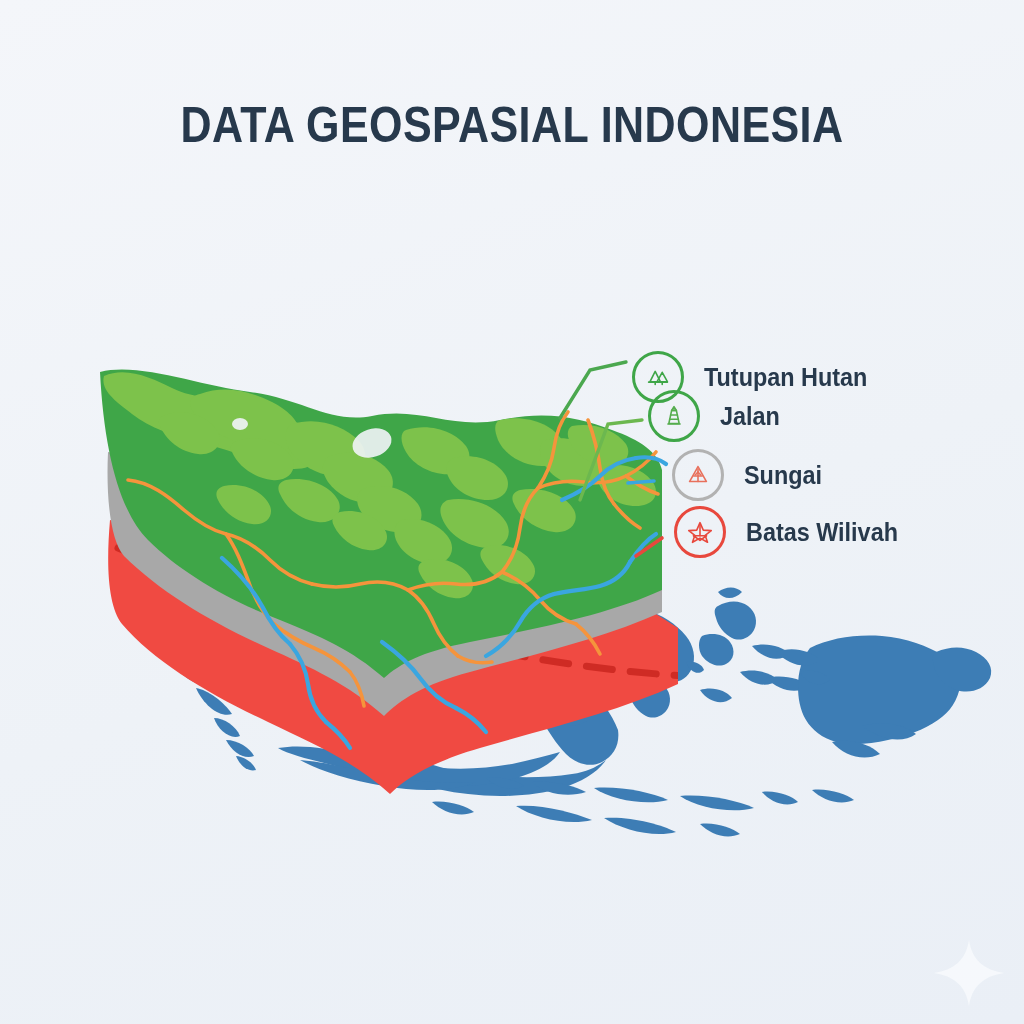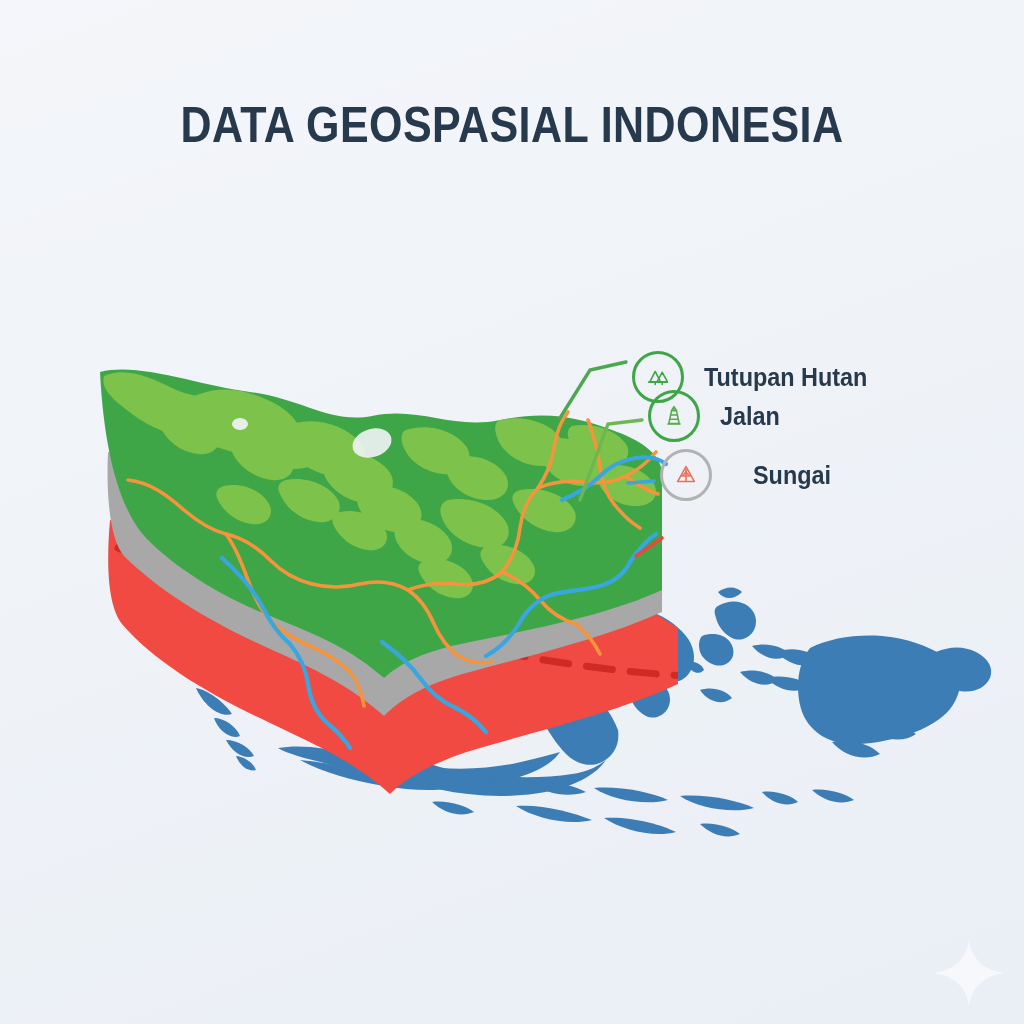--- a/index.html
+++ b/index.html
@@ -46,21 +46,21 @@
     color:#27394c;
     font-size:26px;
     font-weight:bold;
     font-family:"Liberation Sans Narrow","Liberation Sans",sans-serif;
     transform:scaleX(0.9);
     transform-origin:left center;
     white-space:nowrap;
   }
   #row-0{left:14px;top:18px;}
   #row-1{left:30px;top:57px;}
-  #row-2{left:42px;top:116px;gap:21px;}
+  #row-2{left:54px;top:116px;}
   #row-3{left:56px;top:173px;}
   #row-2 .ico{border-color:#b2b2b2;}
   #row-3 .ico{border-color:#e8483d;}
   #sparkle{
     position:absolute;right:18px;bottom:16px;width:74px;height:70px;
     opacity:.75;
   }
 </style>
 </head>
 <body style="background: rgb(241, 244, 248);">
@@ -346,19 +346,29 @@
           <path d="M16 7 L7 23 H25 Z"></path>
           <path d="M16 10 V23"></path>
           <path d="M11.5 17 H20.5"></path>
           <path d="M16 13 L13 16"></path>
           <path d="M16 13 L19 16"></path>
         </svg>
       </span>
       <span class="lbl">Sungai</span>
     </div>
 
+    <div class="legend-row" id="row-3">
+      <span class="ico">
+        <svg viewBox="0 0 32 32" width="30" height="30" fill="none" stroke="#e8483d" stroke-width="1.7" stroke-linejoin="round" stroke-linecap="round">
+          <path d="M16 6 L19.5 14 L28 14.5 L21.5 19.5 L24 27 L16 22.5 L8 27 L10.5 19.5 L4 14.5 L12.5 14 Z"></path>
+          <path d="M9 20 H23 L16 25 Z"></path>
+          <path d="M16 9 V20"></path>
+        </svg>
+      </span>
+      <span class="lbl">Batas Wilivah</span>
+    </div>
   </div>
 
   <svg id="sparkle" viewBox="0 0 74 70">
     <path d="M37 2 C40 22 52 32 72 35 C52 38 40 48 37 68 C34 48 22 38 2 35 C22 32 34 22 37 2 Z" fill="#fafcfe"></path>
   </svg>
 
 </div>
 
 </body></html>

